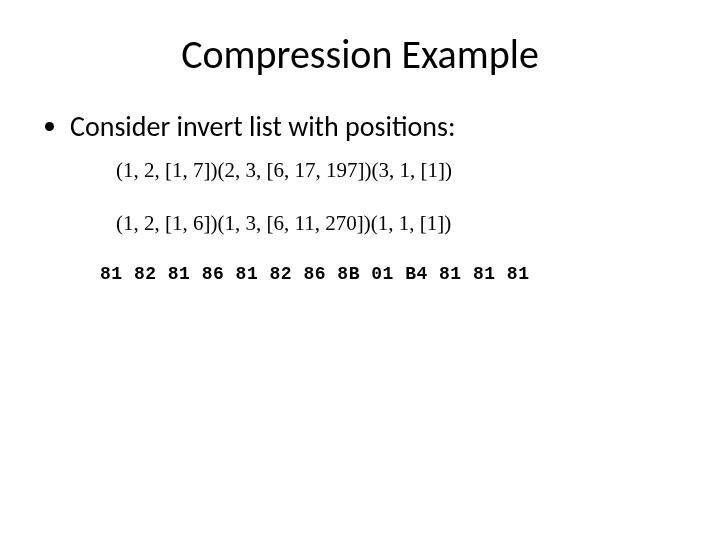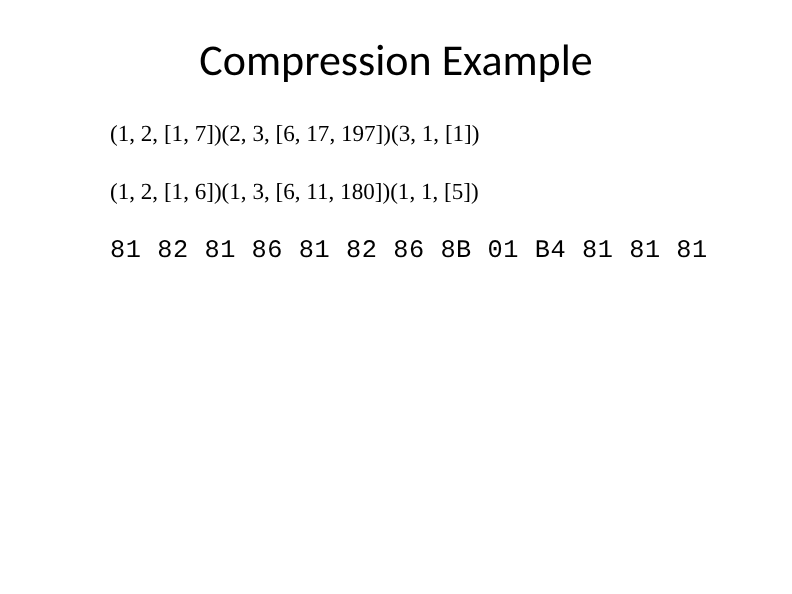--- a/index.html
+++ b/index.html
@@ -29,35 +29,39 @@
     margin: 0;
   }
   ul.body > li {
     font-size: 28px;
     line-height: 1.25;
     margin-bottom: 6px;
   }
   .formula {
     font-family: "Cambria Math", "Times New Roman", serif;
     font-size: 21px;
-    margin: 14px 0 28px 60px;
+    margin: 14px 0 28px 76px;
   }
   .mono {
     font-family: "Courier New", Courier, monospace;
-    font-size: 23px;
+    font-size: 18px;
     letter-spacing: 0.5px;
     margin: 14px 0 44px 60px;
     white-space: pre;
+    font-weight: bold;
   }
   .sp { margin-top: 8px; }
 </style>
 </head>
 <body>
 
 <div class="slide">
   <div class="title">Compression Example</div>
 
+  <ul class="body">
+    <li>Consider invert list with positions:</li>
+  </ul>
   <div class="formula">(1, 2, [1, 7])(2, 3, [6, 17, 197])(3, 1, [1])</div>
 
-  <div class="formula">(1, 2, [1, 6])(1, 3, [6, 11, 180])(1, 1, [5])</div>
+  <div class="formula">(1, 2, [1, 6])(1, 3, [6, 11, 270])(1, 1, [1])</div>
 
   <div class="mono">81 82 81 86 81 82 86 8B 01 B4 81 81 81</div>
 </div>
 
 </body></html>

